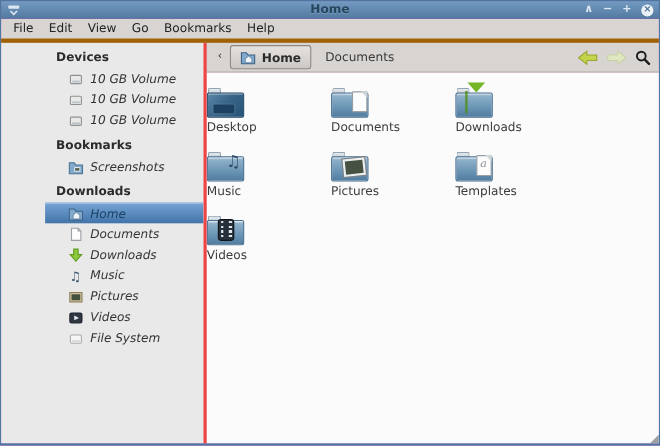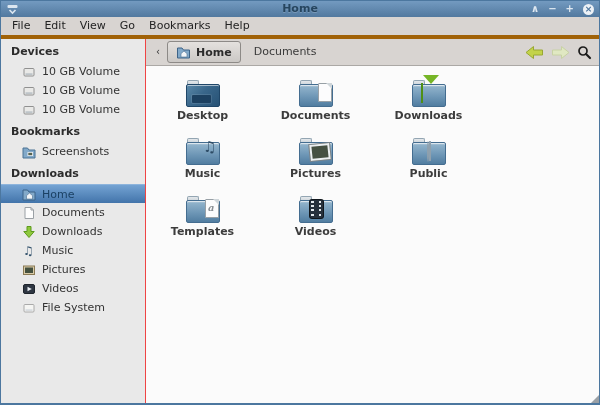--- a/index.html
+++ b/index.html
@@ -18,42 +18,42 @@
   .tb-close{width:11px;height:11px;border-radius:50%;background:#ecf1f6;color:#4d769e;
     font-size:9px;font-weight:bold;display:flex;align-items:center;justify-content:center;line-height:1;}
 
   
   .menubar{flex:0 0 18px;background:#d8d4d1;border-bottom:4px solid #a16207;
     display:flex;align-items:center;padding-left:4px;font-size:11px;color:#232323;}
   .menu-item{padding:0 7px;line-height:18px;}
 
   
   .content{flex:1;display:flex;min-height:0;}
-  .sidebar{flex:0 0 144px;width:144px;background:#e9e9e9;border-right:1px solid #ef4444;
-    font-size:11px;overflow:hidden;}
+  .sidebar{flex:0 0 144px;width:144px;background:#e9e9e9;border-right:3px solid #ef4444;
+    font-size:11px;overflow:hidden;padding-left:40px;}
   .section-title{font-weight:bold;color:#2c2c2c;padding:7px 0 4px 10px;line-height:12px;}
-  .side-item{height:19px;display:flex;align-items:center;padding-left:20px;gap:6px;color:#333;cursor:default;}
+  .side-item{height:19px;display:flex;align-items:center;padding-left:20px;gap:6px;color:#333;cursor:default;font-style:italic;}
   .side-item.selected{background:linear-gradient(#74a3d3,#4274aa);border-top:1px solid #8db4dc;
     height:18px;color:#1b4164;font-weight:normal;}
   .sicon{width:15px;height:15px;flex:0 0 15px;display:inline-flex;align-items:center;justify-content:center;}
   .note-glyph{font-size:12px;color:#34536d;line-height:1;}
 
   .rightpane{flex:1;display:flex;flex-direction:column;min-width:0;}
   .toolbar{flex:0 0 26px;background:#d8d4d1;border-bottom:1px solid #aba8a5;
     display:flex;align-items:center;padding:0 7px;gap:4px;}
   .path-scroll{font-size:10px;color:#333;padding:0 3px;line-height:20px;}
   .btn-path-active{display:flex;align-items:center;gap:5px;height:20px;padding:0 8px;
     background:linear-gradient(#e4e1de,#cbc8c5);border:1px solid #8d8a87;border-radius:3px;
     font-size:11px;font-weight:bold;color:#2b2b2b;}
   .btn-path{font-size:11px;color:#3a3a3a;padding:0 9px;line-height:20px;}
   .toolbar-right{margin-left:auto;display:flex;align-items:center;gap:7px;}
 
   .main{flex:1;background:#fbfbfb;position:relative;overflow:hidden;}
   .grid{display:flex;flex-wrap:wrap;width:345px;padding:14px 0 0 0;}
-  .cell{width:113px;height:56px;margin-bottom:2px;display:flex;flex-direction:column;align-items:center;cursor:default;font-weight:bold;}
+  .cell{width:113px;height:56px;margin-bottom:2px;display:flex;flex-direction:column;align-items:flex-start;cursor:default;}
   .cell .flabel{font-size:11px;color:#3c3c3c;margin-top:3px;line-height:12px;}
 
   
   .folder{position:relative;width:34px;height:27px;}
   .ftab{position:absolute;top:0;left:1px;width:12px;height:6px;box-sizing:border-box;
     background:linear-gradient(#e4e8eb,#c5ced5);border:1px solid #93a5b2;border-bottom:none;
     border-radius:2px 2px 0 0;}
   .fbody{position:absolute;top:4px;left:0;width:34px;height:23px;box-sizing:border-box;
     border:1px solid #446d90;border-radius:2px;
     background:linear-gradient(#b7ccdc 0%,#8db0c9 12%,#6b94b4 60%,#517da0 100%);
@@ -304,28 +304,20 @@
 
           <div class="cell">
             <span class="folder">
               <span class="ftab"></span>
                 <span class="fbody"></span>
               <span class="em-photo"></span>
             </span>
             <span class="flabel">Pictures</span>
           </div>
 
-          <div class="cell">
-            <span class="folder">
-              <span class="ftab"></span>
-                <span class="fbody"></span>
-              <span class="em-person"><span class="head"></span><span class="torso"></span></span>
-            </span>
-            <span class="flabel">Public</span>
-          </div>
 
           <div class="cell">
             <span class="folder">
               <span class="ftab"></span>
                 <span class="fbody"></span>
               <span class="em-paper">
                   <span class="fold"></span>
                 <span class="em-letter">a</span>
               </span>
             </span>

